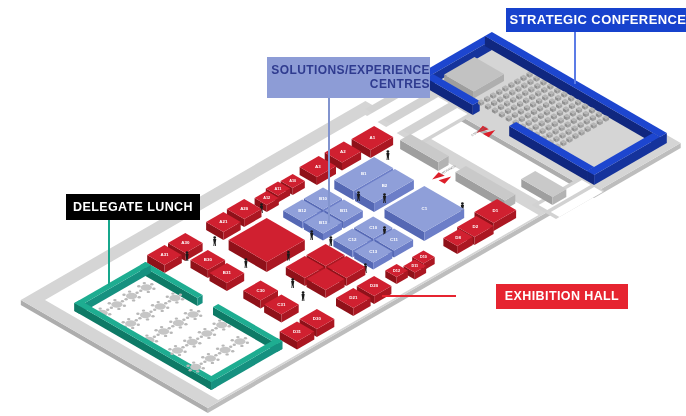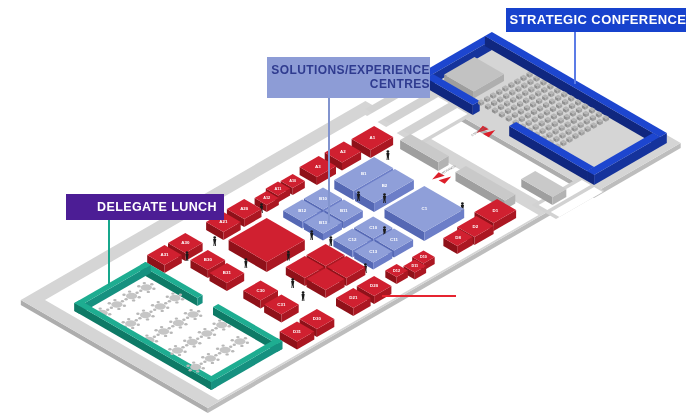--- a/index.html
+++ b/index.html
@@ -1157,17 +1157,18 @@
         <polygon points="206.1,379.0 277.1,338.0 282.3,341.0 211.3,382.0" fill="#1ead91"></polygon>
       </g>
     </svg>
 
   <div class="callout" id="label-strategic" style="background: rgb(23, 66, 205); color: rgb(255, 255, 255);">STRATEGIC CONFERENCE</div>
   <div class="leader" id="line-strategic" style="background: rgb(92, 124, 230);"></div>
 
   <div class="callout" id="label-solutions" style="background: rgb(141, 156, 214); color: rgb(47, 59, 143);">SOLUTIONS/EXPERIENCE CENTRES</div>
   <div class="leader" id="line-solutions" style="background: rgb(130, 148, 206);"></div>
 
-  <div class="callout" id="label-delegate" style="background: #4c1d95; color: rgb(255, 255, 255); padding-left: 24px;">DELEGATE LUNCH</div>
+  <div class="callout" id="label-delegate" style="background: #000000; color: rgb(255, 255, 255);">DELEGATE LUNCH</div>
   <div class="leader" id="line-delegate" style="background: rgb(23, 167, 140);"></div>
 
+  <div class="callout" id="label-exhibition" style="background: rgb(230, 36, 48); color: rgb(255, 255, 255);">EXHIBITION HALL</div>
   <div class="leader" id="line-exhibition" style="background: rgb(230, 36, 48);"></div>
 </div>
 
 </body></html>

